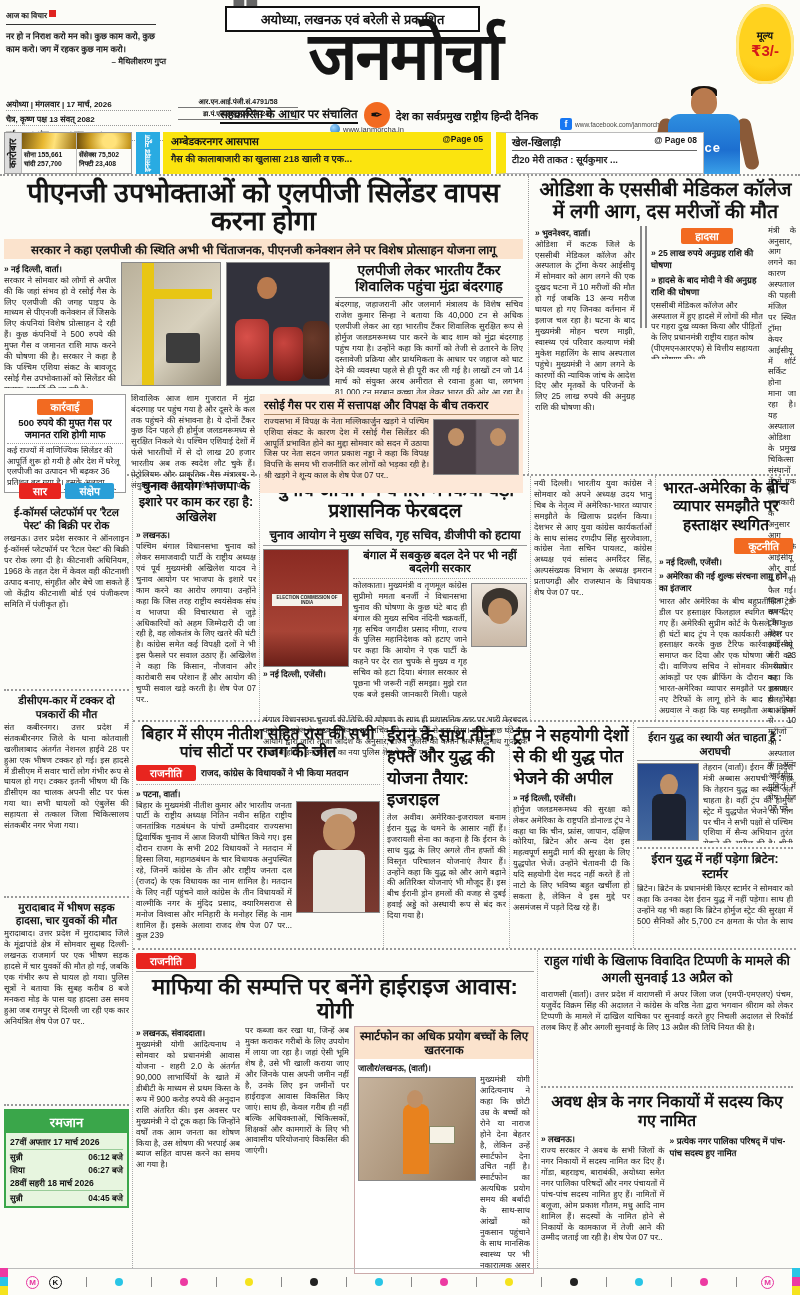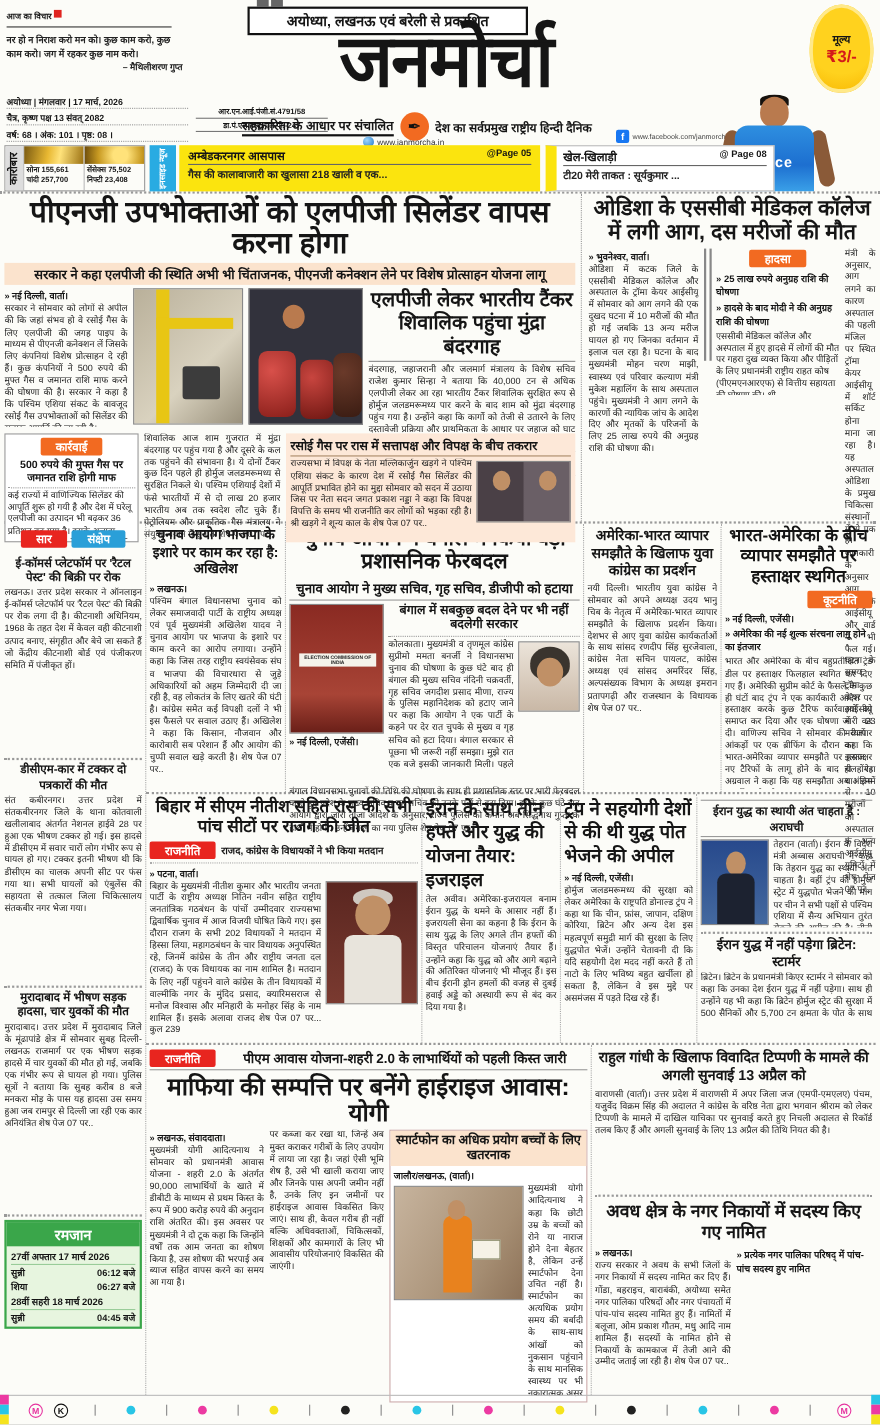--- a/index.html
+++ b/index.html
@@ -6,21 +6,21 @@
   body{margin:0;background:#888;font-family:"Liberation Sans","DejaVu Sans",sans-serif}
   .page{width:800px;height:1295px;margin:0 auto;background:#fcfcf8;position:relative;overflow:hidden;color:#151515}
 
   
   .header{height:176px;position:relative;border-bottom:2px dotted #999}
   .thought{position:absolute;left:6px;top:4px;width:150px}
   .redmark{display:inline-block;width:7px;height:7px;background:#e02420;vertical-align:middle;margin-left:2px}
   .bigquote{position:absolute;left:230px;top:8px;font-size:60px;color:#666;font-family:"Liberation Serif",serif;line-height:.5}
   .quote{position:absolute;left:6px;top:30px;width:160px;font-size:8.5px;font-weight:bold;line-height:1.5;color:#222}
   .qauthor{display:block;text-align:right;font-size:8px}
-  .dateblock{position:absolute;left:6px;top:84px;width:165px;font-size:8px;font-weight:bold}
+  .dateblock{position:absolute;left:6px;top:96px;width:165px;font-size:8px;font-weight:bold}
   .dateblock div{border-bottom:1px dotted #999;padding:1.5px 0}
   .rni{position:absolute;left:178px;top:96px;width:120px;font-size:7px;font-weight:bold}
   .rni div{border-bottom:1px solid #777;padding:1px 0;text-align:center}
   .bubble{position:absolute;left:225px;top:6px;width:255px;border:2px solid #111;text-align:center;font-size:13px;font-weight:bold;padding:2px;background:#fff}
   .masttitle{position:absolute;left:190px;top:22px;width:430px;text-align:center;font-size:66px;font-weight:900;letter-spacing:-2px;line-height:1.05;font-family:"Liberation Serif","DejaVu Serif",serif}
   .tagrow{position:absolute;left:220px;top:102px;width:420px;display:flex;align-items:center;gap:6px}
   .tagleft{font-size:11.5px;font-weight:bold;border-bottom:2px solid #111;padding-bottom:1px}
   .penicon{width:26px;height:26px;border-radius:50%;background:#f26a21;color:#111;display:flex;align-items:center;justify-content:center;font-size:15px;flex:0 0 auto}
   .tagright{font-size:11px;font-weight:bold}
   .webrow{position:absolute;left:330px;top:124px;font-size:7.5px;color:#333;display:flex;align-items:center;gap:3px}
@@ -69,21 +69,21 @@
   .subBar{background:#fbe3cd;font-weight:bold;font-size:11.8px;text-align:center;padding:2px 4px;margin-bottom:3px}
   .leadRow1{display:flex;gap:5px;height:128px}
   .leadC1{width:112px}
   .ph-gas{width:100px;height:124px;background:linear-gradient(135deg,#b9b09a,#d9d2bf 60%,#9a917c)}
   .pipeV{position:absolute;left:20px;top:0;width:12px;height:100%;background:#e8c614}
   .pipeH{position:absolute;left:20px;top:26px;width:70px;height:10px;background:#e8c614}
   .meter{position:absolute;left:44px;top:70px;width:34px;height:30px;background:#3c3c3c;border-radius:3px}
   .ph-cyl{width:104px;height:124px;background:#32323c}
   .cyl{position:absolute;border-radius:8px}
   .ph-tank{flex:1}
-  .tankHead{font-size:18px;font-weight:bold;text-align:center;line-height:1.2;border-bottom:1px solid #888;padding-bottom:2px;margin-bottom:2px}
+  .tankHead{font-size:14px;font-weight:bold;text-align:center;line-height:1.2;border-bottom:1px solid #888;padding-bottom:2px;margin-bottom:2px}
   .leadRow2{display:flex;gap:5px;flex:1;margin-top:4px}
   .actionBox{width:122px;border:1px solid #999;padding:2px;text-align:center;background:#fff}
   .actionHead{font-size:9.6px;font-weight:bold;line-height:1.25;margin:2px 0;border-bottom:1px dotted #999;padding-bottom:2px}
   .leadC2{width:124px}
   .rasBox{flex:1;background:#fde8d8;padding:3px 4px;position:relative}
   .rasHead{font-size:11.3px;font-weight:bold;text-align:left;border-bottom:1px solid #a86;padding-bottom:2px;margin-bottom:2px}
   .ph-parl{float:right;width:86px;height:56px;margin:2px 0 2px 4px;background:linear-gradient(90deg,#4a4046 49%,#6a5f66 51%)}
   .face{position:absolute;border-radius:50%;background:#c09066}
 
   .odCol{flex:1;padding:3px 0 2px 6px;border-left:1px dotted #999;display:flex;flex-direction:column}
@@ -407,21 +407,20 @@
                 <div class="ph ph-mamata">
                   <div class="hair" style="left:10px;top:4px;width:36px;height:30px"></div>
                   <div class="face" style="left:16px;top:14px;width:24px;height:26px"></div>
                 </div>
                 <div class="body" style="height:118px">कोलकाता। मुख्यमंत्री व तृणमूल कांग्रेस सुप्रीमो ममता बनर्जी ने विधानसभा चुनाव की घोषणा के कुछ घंटे बाद ही बंगाल की मुख्य सचिव नंदिनी चक्रवर्ती, गृह सचिव जगदीश प्रसाद मीणा, राज्य के पुलिस महानिदेशक को हटाए जाने पर कहा कि आयोग ने एक पार्टी के कहने पर देर रात चुपके से मुख्य व गृह सचिव को हटा दिया। बंगाल सरकार से पूछना भी जरूरी नहीं समझा। मुझे रात एक बजे इसकी जानकारी मिली। पहले किसी को हटाने शेष पेज 07 पर..</div>
               </div>
             </div>
             <div class="body" style="height:44px;margin-top:16px">बंगाल विधानसभा चुनावों की तिथि की घोषणा के साथ ही प्रशासनिक स्तर पर भारी फेरबदल करते हुए प्रदेश के मुख्य सचिव व गृह सचिव को उनके पदों से हटा दिया। इसके कुछ घंटे बाद आयोग द्वारा जारी ताजा आदेश के अनुसार, राज्य पुलिस की कमान अब सिद्धनाथ गुप्ता के हाथों में होगी। उन्हें बंगाल का नया पुलिस शेष पेज 07 पर..</div>
           </div>
           <div class="ycCol">
-            <h3>अमेरिका-भारत व्यापार समझौते के खिलाफ युवा कांग्रेस का प्रदर्शन</h3>
             <div class="body" style="height:170px">नयी दिल्ली। भारतीय युवा कांग्रेस ने सोमवार को अपने अध्यक्ष उदय भानु चिब के नेतृत्व में अमेरिका-भारत व्यापार समझौते के खिलाफ प्रदर्शन किया। देशभर से आए युवा कांग्रेस कार्यकर्ताओं के साथ सांसद रणदीप सिंह सुरजेवाला, कांग्रेस नेता सचिन पायलट, कांग्रेस अध्यक्ष एवं सांसद अमरिंदर सिंह, अल्पसंख्यक विभाग के अध्यक्ष इमरान प्रतापगढ़ी और राजस्थान के विधायक शेष पेज 07 पर..</div>
           </div>
           <div class="trCol">
             <h2>भारत-अमेरिका के बीच व्यापार समझौते पर हस्ताक्षर स्थगित</h2>
             <div class="trTagRow"><span class="tag">कूटनीति</span></div>
             <div class="byline">» नई दिल्ली, एजेंसी।</div>
             <div class="bullet">» अमेरिका की नई शुल्क संरचना लागू होने का इंतजार</div>
             <div class="body" style="height:120px">भारत और अमेरिका के बीच बहुप्रतीक्षित ट्रेड डील पर हस्ताक्षर फिलहाल स्थगित कर दिए गए हैं। अमेरिकी सुप्रीम कोर्ट के फैसले के कुछ ही घंटों बाद ट्रंप ने एक कार्यकारी आदेश पर हस्ताक्षर करके कुछ टैरिफ कार्रवाइयों को समाप्त कर दिया और एक घोषणा जारी कर दी। वाणिज्य सचिव ने सोमवार की व्यापार आंकड़ों पर एक ब्रीफिंग के दौरान कहा कि भारत-अमेरिका व्यापार समझौते पर हस्ताक्षर नए टैरिफों के लागू होने के बाद ही होंगे। अग्रवाल ने कहा कि यह समझौता अब अंतिम रूप दिया शेष पेज 07 पर..</div>
           </div>
         </div>
@@ -463,21 +462,20 @@
             </div>
             <div class="stHead">ईरान युद्ध में नहीं पड़ेगा ब्रिटेन: स्टार्मर</div>
             <div class="body" style="height:44px">ब्रिटेन। ब्रिटेन के प्रधानमंत्री किएर स्टार्मर ने सोमवार को कहा कि उनका देश ईरान युद्ध में नहीं पड़ेगा। साथ ही उन्होंने यह भी कहा कि ब्रिटेन होर्मुज स्ट्रेट की सुरक्षा में 500 सैनिकों और 5,700 टन क्षमता के पोत के साथ कोई प्रतिबद्धता नहीं दिखाएगा।</div>
           </div>
         </div>
 
         <div class="rowD">
           <div class="ygCol">
             <div class="kicker">
               <span class="tag red">राजनीति</span>
-              <span class="kickTxt">पीएम आवास योजना-शहरी 2.0 के लाभार्थियों को पहली किस्त जारी</span>
             </div>
             <h1>माफिया की सम्पत्ति पर बनेंगे हाईराइज आवास: योगी</h1>
             <div class="ygRow">
               <div class="ygC1">
                 <div class="byline">» लखनऊ, संवाददाता।</div>
                 <div class="body" style="height:230px">मुख्यमंत्री योगी आदित्यनाथ ने सोमवार को प्रधानमंत्री आवास योजना - शहरी 2.0 के अंतर्गत 90,000 लाभार्थियों के खाते में डीबीटी के माध्यम से प्रथम किस्त के रूप में 900 करोड़ रुपये की अनुदान राशि अंतरित की। इस अवसर पर मुख्यमंत्री ने दो टूक कहा कि जिन्होंने वर्षों तक आम जनता का शोषण किया है, उस शोषण की भरपाई अब ब्याज सहित वापस करने का समय आ गया है।</div>
               </div>
               <div class="ygC2">
                 <div class="body" style="height:244px">पर कब्जा कर रखा था, जिन्हें अब मुक्त कराकर गरीबों के लिए उपयोग में लाया जा रहा है। जहां ऐसी भूमि शेष है, उसे भी खाली कराया जाए और जिनके पास अपनी जमीन नहीं है, उनके लिए इन जमीनों पर हाईराइज आवास विकसित किए जाएं। साथ ही, केवल गरीब ही नहीं बल्कि अधिवक्ताओं, चिकित्सकों, शिक्षकों और कामगारों के लिए भी आवासीय परियोजनाएं विकसित की जाएंगी।</div>
               </div>

